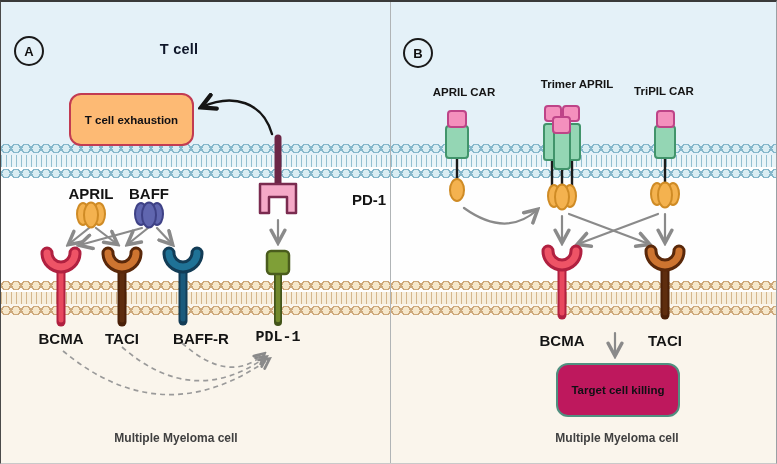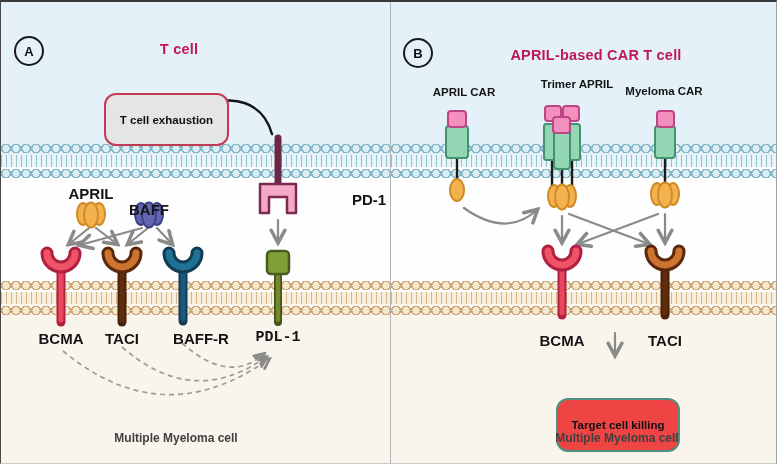--- a/index.html
+++ b/index.html
@@ -30,31 +30,31 @@
     background-image:radial-gradient(circle at 5px 6.5px,#F6E8CC 0 3.6px,#CDA87B 3.6px 5px,rgba(0,0,0,0) 5px);}
   .mem-tan .tails{
     background-color:#F7EEDC;
     background-image:repeating-linear-gradient(90deg,#D4B68C 0 1.3px,rgba(0,0,0,0) 1.3px 5px);}
 
   svg.overlay{position:absolute;left:0;top:0;z-index:5;pointer-events:none;}
 
   .lbl{position:absolute;z-index:6;font-weight:bold;font-size:15px;color:#141414;
        text-align:center;transform:translateX(-50%);white-space:nowrap;}
   .lbl-left{transform:none;}
-  .title{font-size:14.5px;color:#be185d;letter-spacing:.2px;}
+  .title{font-size:14.5px;color:#0f172a;letter-spacing:.2px;}
   .mmlbl{font-size:12px;color:#404040;}
   .construct-lbl{font-size:11.5px;}
 
   .badge{position:absolute;z-index:6;width:26px;height:26px;border:2.5px solid #1a1a1a;
          border-radius:50%;display:flex;align-items:center;justify-content:center;
          font-weight:bold;font-size:13px;color:#111;}
   .box{position:absolute;z-index:6;border-radius:12px;display:flex;align-items:center;
        justify-content:center;font-weight:bold;font-size:11.5px;color:#101014;text-align:center;}
-  .box-exhaustion{left:68px;top:91px;width:121px;height:49px;background:#e5e5e5;border:2.5px solid #C23B52;margin-left:35px;}
-  .box-killing{left:555px;top:361px;width:120px;height:50px;background:#ef4444;border:2px solid #509080;margin-top:35px;}
+  .box-exhaustion{left:68px;top:91px;width:121px;height:49px;background:#fdba74;border:2.5px solid #C23B52;}
+  .box-killing{left:555px;top:361px;width:120px;height:50px;background:#be185d;border:2px solid #509080;}
 </style>
 </head>
 <body>
 
 <div class="stage">
 
   <div class="bg bg-tcell"></div>
   <div class="bg bg-extra"></div>
   <div class="bg bg-mm"></div>
 
@@ -196,31 +196,30 @@
       <line x1="664" y1="262" x2="664" y2="311" stroke="#5E2D0E" stroke-width="5"></line>
       <path d="M650,249 A14 14 0 0 0 678,249" stroke="#5A280A" stroke-width="13"></path>
       <path d="M650,249 A14 14 0 0 0 678,249" stroke="#CD7430" stroke-width="7"></path>
     </g>
   </svg>
 
   <div class="badge" style="left:13px;top:34px;">A</div>
   <div class="lbl title" style="left:178px;top:39px;">T cell</div>
   <div class="box box-exhaustion">T cell exhaustion</div>
   <div class="lbl" style="left:90px;top:183px;">APRIL</div>
-  <div class="lbl" style="left:148px;top:199px;text-align:center;">BAFF</div>
+  <div class="lbl" style="left:148px;top:183px;text-align:center;">BAFF</div>
   <div class="lbl lbl-left" style="left:303px;top:189px;margin-left:48px;">PD-1</div>
   <div class="lbl" style="left:60px;top:328px;">BCMA</div>
   <div class="lbl" style="left:121px;top:328px;">TACI</div>
   <div class="lbl" style="left:200px;top:328px;">BAFF-R</div>
   <div class="lbl" style="left:277px;top:327px;font-family:Liberation Mono, monospace;">PDL-1</div>
   <div class="lbl mmlbl" style="left:175px;top:429px;">Multiple Myeloma cell</div>
 
   <div class="badge" style="left:402px;top:36px;">B</div>
-  <div class="lbl title" style="left:595px;top:45px;">APRIL-based CAR T cell</div>
   <div class="lbl construct-lbl" style="left:463px;top:84px;">APRIL CAR</div>
   <div class="lbl construct-lbl" style="left:566px;top:76px;margin-left:10px;">Trimer APRIL</div>
-  <div class="lbl construct-lbl" style="left:663px;top:83px;">Myeloma CAR</div>
+  <div class="lbl construct-lbl" style="left:663px;top:83px;">TriPIL CAR</div>
   <div class="lbl" style="left:561px;top:330px;">BCMA</div>
   <div class="lbl" style="left:664px;top:330px;">TACI</div>
   <div class="box box-killing">Target cell killing</div>
   <div class="lbl mmlbl" style="left:616px;top:429px;">Multiple Myeloma cell</div>
 
 </div>
 
 </body></html>

